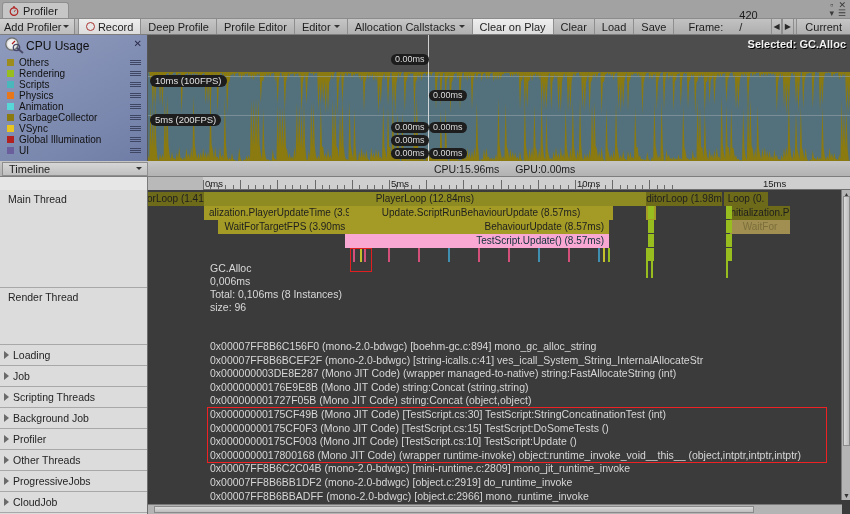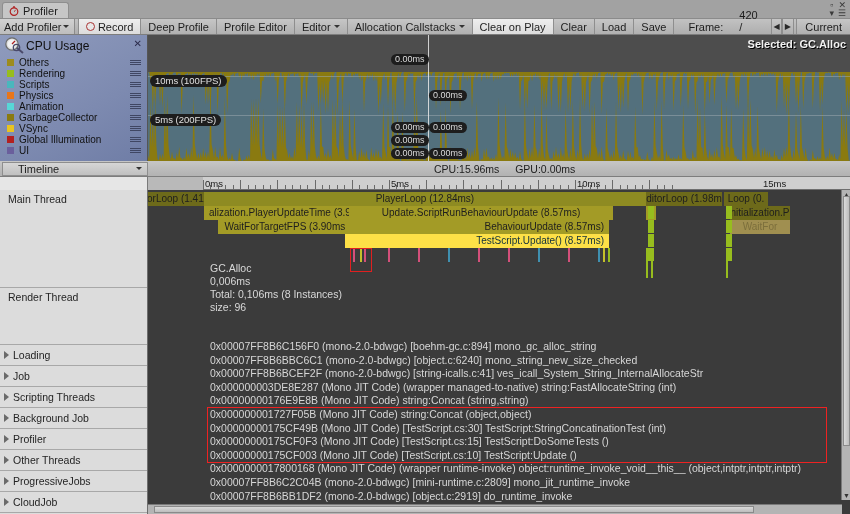--- a/index.html
+++ b/index.html
@@ -121,21 +121,21 @@
     position: absolute; right: 4px; top: 3px; color: #f2f2f2;
     font-size: 11px; font-weight: bold; text-shadow: 1px 1px 0 #000;
   }
   svg.spark { position: absolute; left:0; top:0; }
 
   
   .tlhdr { position: absolute; left: 0; top: 161px; width: 850px; height: 16px;
            background: linear-gradient(#c6c6c6,#b2b2b2); border-bottom:1px solid #7d7d7d; }
   .tl-dd { position:absolute; left:2px; top:1px; width:146px; height:14px;
            background: linear-gradient(#d6d6d6,#c0c0c0); border:1px solid #8e8e8e;
-           display:flex; align-items:flex-start; padding-left:15px; color:#1d1d1d; }
+           display:flex; align-items:flex-start; padding-left:6px; color:#1d1d1d; }
   .tl-dd .arr { position:absolute; right:5px; top:4px; }
   .cpu-gpu { position:absolute; left:434px; top:2px; color:#1d1d1d; font-size:10.5px; }
 
   
   .ruler { position:absolute; left:0; top:177px; width:850px; height:13px;
            background:#cfcfcf; border-bottom:1px solid #6e6e6e; }
   .ruler-blank { position:absolute; left:0; top:0; width:148px; height:13px;
                  background:#e6e6e6; border-right:1px solid #7a7a7a; }
   .ruler-dark { position:absolute; left:148px; top:0; width:55px; height:13px; background:#b9b9b9; }
   .tick { position:absolute; bottom:0; width:1px; background:#6a6a6a; }
@@ -154,21 +154,21 @@
   .tri { width:0;height:0;border-top:4px solid transparent;border-bottom:4px solid transparent;
          border-left:5px solid #6a6a6a; margin-right:4px; flex:none; }
 
   .tracks { position:absolute; left:148px; top:0; width:694px; height:324px;
             background:#3b3b3b; overflow:hidden; }
   .bar { position:absolute; height:14px; font-size:10px; line-height:14px;
          white-space:nowrap; overflow:hidden; color:#1e1e1e; }
   .bar.olive { background:#8e8b22; }
   .bar.olive2 { background:#a39b26; }
   .bar.dark { background:#6d6a1a; }
-  .bar.cyan { background:#fde047; color:#0f2f3c; }
+  .bar.cyan { background:#f9a8d4; color:#0f2f3c; }
   .bar.tan { background:#a08f50; color:#7c6f3c; }
   .bar .c { display:block; text-align:center; }
   .bar .r { display:block; text-align:right; padding-right:5px; }
   .bar .l { display:block; text-align:left; padding-left:5px; }
   .flag { position:absolute; width:2px; }
   .selbox { position:absolute; border:1.5px solid #e02020; }
 
   .tipbox { position:absolute; color:#d8d8d8; font-size:10.5px; line-height:13px; }
   .stack { position:absolute; left:210px; top:340px; width:640px;
            font-size:10.5px; line-height:13.6px; color:#d6d6d6; white-space:nowrap; }
@@ -599,21 +599,20 @@
 
       <div class="tipbox" style="left:62px; top:72px;">
         <div>GC.Alloc</div>
         <div>0,006ms</div>
         <div>Total: 0,106ms (8 Instances)</div>
         <div>size: 96</div>
       </div>
 
       <div class="stack" id="stacklines" style="left:62px; top:150px;">
           <div>0x00007FF8B6C156F0 (mono-2.0-bdwgc) [boehm-gc.c:894] mono_gc_alloc_string</div>
-          <div>0x00007FF8B6BBC6C1 (mono-2.0-bdwgc) [object.c:6240] mono_string_new_size_checked</div>
           <div>0x00007FF8B6BCEF2F (mono-2.0-bdwgc) [string-icalls.c:41] ves_icall_System_String_InternalAllocateStr</div>
           <div>0x000000003DE8E287 (Mono JIT Code) (wrapper managed-to-native) string:FastAllocateString (int)</div>
           <div>0x00000000176E9E8B (Mono JIT Code) string:Concat (string,string)</div>
           <div>0x000000001727F05B (Mono JIT Code) string:Concat (object,object)</div>
           <div>0x00000000175CF49B (Mono JIT Code) [TestScript.cs:30] TestScript:StringConcatinationTest (int)</div>
           <div>0x00000000175CF0F3 (Mono JIT Code) [TestScript.cs:15] TestScript:DoSomeTests ()</div>
           <div>0x00000000175CF003 (Mono JIT Code) [TestScript.cs:10] TestScript:Update ()</div>
           <div>0x0000000017800168 (Mono JIT Code) (wrapper runtime-invoke) object:runtime_invoke_void__this__ (object,intptr,intptr,intptr)</div>
           <div>0x00007FF8B6C2C04B (mono-2.0-bdwgc) [mini-runtime.c:2809] mono_jit_runtime_invoke</div>
           <div>0x00007FF8B6BB1DF2 (mono-2.0-bdwgc) [object.c:2919] do_runtime_invoke</div>

